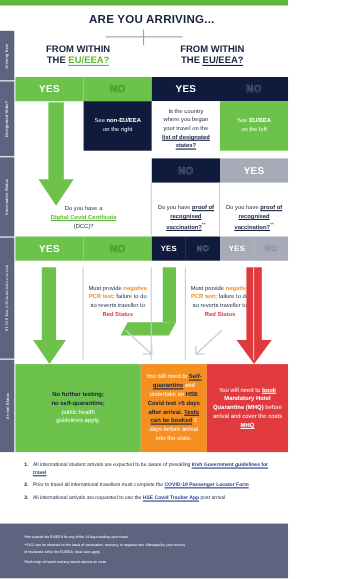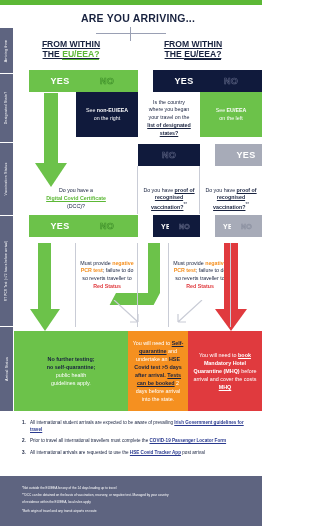--- a/index.html
+++ b/index.html
@@ -28,35 +28,35 @@
   
   .title {
     position:absolute; left:14px; top:12px; width:248px;
     text-align:center; font-size:10.5px; font-weight:bold; color:#18223f;
     letter-spacing:.2px;
   }
   .stem-v { position:absolute; left:130px; top:27px; width:1px; height:14px; background:#9aa0b4; }
   .stem-h { position:absolute; left:96px; top:33px; width:70px; height:1px; background:#9aa0b4; }
 
   .colhead { position:absolute; text-align:center; font-size:8.6px; font-weight:bold;
-             color:#18223f; line-height:1.22;text-decoration:underline; }
+             color:#18223f; line-height:1.22; }
   .colhead .eu { color:#5cb836; border-bottom:1px solid #5cb836; }
   .colhead .eu2 { color:#18223f; border-bottom:1px solid #18223f; }
   #ch-left  { left:16px; top:39px; width:110px; }
   #ch-right { left:136px; top:39px; width:114px; }
 
   
   .cell { position:absolute; display:flex; align-items:center; justify-content:center;
           text-align:center; }
   .yn { font-size:9px; font-weight:bold; letter-spacing:.3px; }
   .yn.small { font-size:7px; }
   .bg-green { background:#6cc24a; }
   .bg-navy  { background:#101a3c; }
   .bg-gray  { background:#a7abb8; }
-  .t-white  { color:#ffffff;margin-left:15px; }
+  .t-white  { color:#ffffff; }
   .t-ghost-green { color:#6cc24a; -webkit-text-stroke:.6px #3f8f2a; }
   .t-ghost-navy  { color:#101a3c; -webkit-text-stroke:.6px #5a6180; }
   .t-ghost-gray  { color:#a7abb8; -webkit-text-stroke:.6px #8b90a0; }
 
   .qbox { position:absolute; font-size:5.3px; line-height:1.45; color:#18223f;
           text-align:center; display:flex; align-items:center; justify-content:center;
           padding:2px 3px; }
   .qbox b { font-weight:bold; }
   .qbox .ul { text-decoration:underline; font-weight:bold; }
   .qbox .dcc { color:#5cb836; text-decoration:underline; font-weight:bold; }

